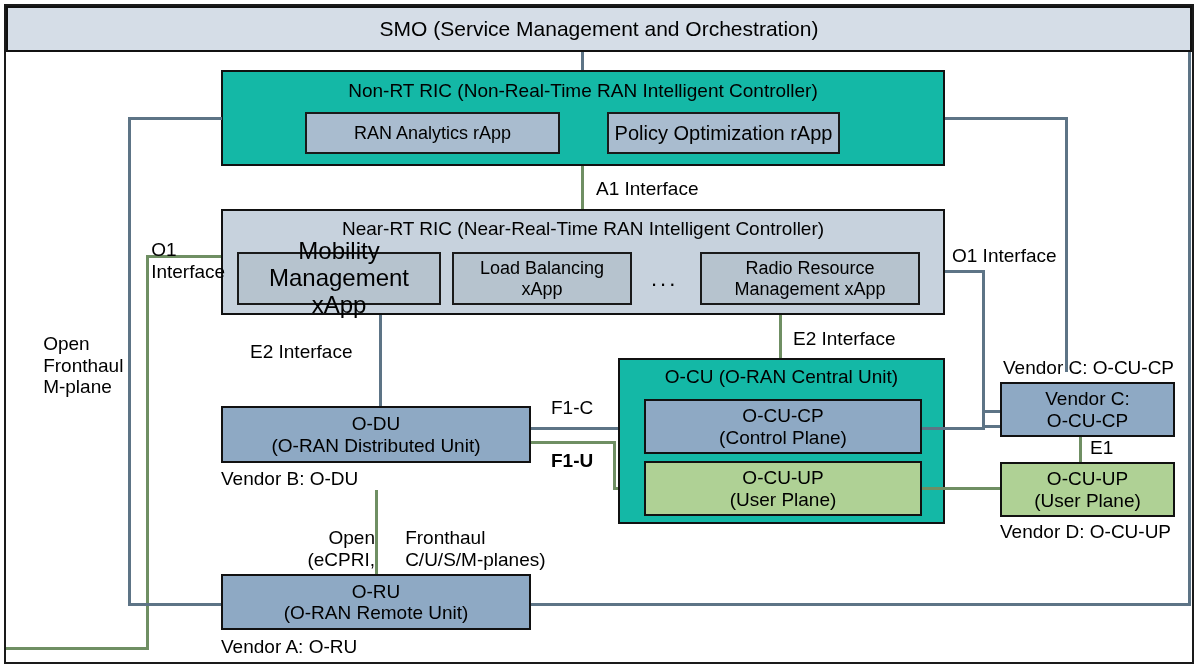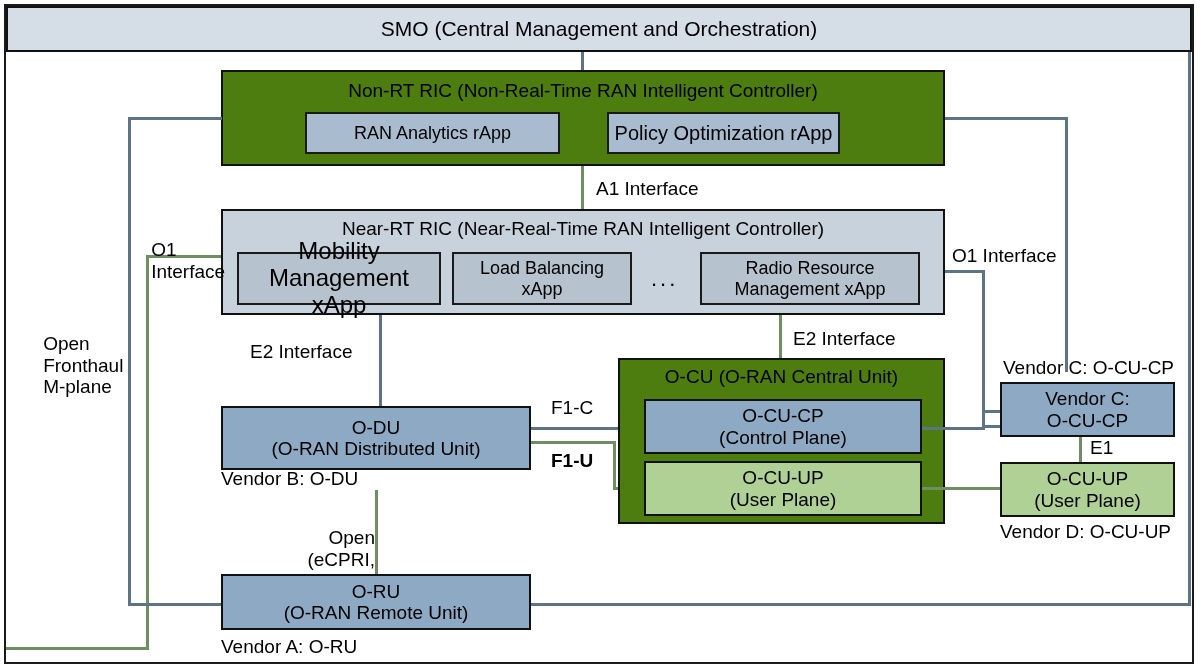--- a/index.html
+++ b/index.html
@@ -8,21 +8,21 @@
 
   
   .outer-frame{position:absolute;left:4px;top:4px;width:1190px;height:660px;border:2px solid #1a1a1a;box-sizing:border-box;}
 
   .box{position:absolute;box-sizing:border-box;border:2px solid #111111;
        display:flex;flex-direction:column;align-items:center;justify-content:center;
        text-align:center;color:#000000;line-height:1.12;}
   .box span{display:block;}
 
   .smo      {background:#d5dde7;}
-  .container-gray{background:#4d7c0f;}
+  .container-gray{background:#14b8a6;}
   .rapp     {background:#a9bccf;border:2px solid #1a1a1a;}
   .nearric  {background:#c7d2dd;}
   .xapp     {background:#b6c3ce;border:2px solid #1a1a1a;}
   .blue     {background:#8ea9c4;}
   .green    {background:#afd195;}
 
   
   .ln{position:absolute;}
   .lb{background:#5d7486;}   
   .lg{background:#6f8f63;}   
@@ -32,21 +32,21 @@
   .dots{position:absolute;color:#000;letter-spacing:3px;}
 </style>
 </head>
 <body>
 
 <div id="stage">
 
   <div class="outer-frame"></div>
 
   <div class="box smo" style="left:6px;top:6px;width:1186px;height:46px;font-size:21px;font-weight:400;border:2px solid #111;">
-    <span>SMO (Central Management and Orchestration)</span>
+    <span>SMO (Service Management and Orchestration)</span>
   </div>
 
   <div class="ln lb" style="left:581px;top:52px;width:3px;height:18px;"></div>
 
   <div class="box container-gray" style="left:221px;top:70px;width:724px;height:96px;justify-content:flex-start;padding-top:8px;font-size:19px;">
     <span>Non-RT RIC (Non-Real-Time RAN Intelligent Controller)</span>
   </div>
   <div class="box rapp" style="left:305px;top:112px;width:255px;height:42px;font-size:18px;">
     <span>RAN Analytics rApp</span>
   </div>
@@ -98,21 +98,21 @@
   <div class="lbl" style="left:793px;top:328px;font-size:19px;">E2 Interface</div>
 
   <div class="ln lb" style="left:945px;top:117px;width:123px;height:3px;"></div>
   <div class="ln lb" style="left:1065px;top:117px;width:3px;height:255px;"></div>
 
   <div class="ln lb" style="left:945px;top:270px;width:40px;height:3px;"></div>
   <div class="ln lb" style="left:982px;top:270px;width:3px;height:158px;"></div>
   <div class="ln lb" style="left:982px;top:425px;width:38px;height:3px;"></div>
   <div class="lbl lbl-l" style="left:952px;top:245px;font-size:19px;">O1 Interface</div>
 
-  <div class="box blue" style="left:221px;top:406px;width:310px;height:64px;font-size:19px;">
+  <div class="box blue" style="left:221px;top:406px;width:310px;height:57px;font-size:19px;">
     <span>O-DU</span>
     <span>(O-RAN Distributed Unit)</span>
   </div>
   <div class="lbl" style="left:221px;top:468px;width:310px;font-size:19px;">Vendor B: O-DU</div>
 
   <div class="ln lb" style="left:531px;top:427px;width:113px;height:3px;"></div>
   <div class="lbl lbl-l" style="left:551px;top:397px;font-size:19px;">F1-C</div>
 
   <div class="ln lg" style="left:531px;top:441px;width:85px;height:3px;"></div>
   <div class="ln lg" style="left:613px;top:441px;width:3px;height:48px;"></div>
@@ -150,20 +150,24 @@
     <span>O-CU-UP</span>
     <span>(User Plane)</span>
   </div>
   <div class="lbl lbl-l" style="left:1000px;top:521px;font-size:19px;">Vendor D: O-CU-UP</div>
 
   <div class="ln lg" style="left:375px;top:490px;width:3px;height:85px;"></div>
   <div class="lbl" style="left:255px;top:506px;width:120px;font-size:19px;text-align:right;">
     <span>Open</span>
     <span>(eCPRI,</span>
   </div>
+  <div class="lbl lbl-l" style="left:384px;top:506px;width:200px;font-size:19px;">
+    <span>Fronthaul</span>
+    <span>C/U/S/M-planes)</span>
+  </div>
 
   <div class="box blue" style="left:221px;top:574px;width:310px;height:56px;font-size:19px;">
     <span>O-RU</span>
     <span>(O-RAN Remote Unit)</span>
   </div>
   <div class="lbl" style="left:221px;top:636px;width:310px;font-size:19px;">Vendor A: O-RU</div>
 
   <div class="ln lb" style="left:1188px;top:52px;width:3px;height:553px;"></div>
   <div class="ln lb" style="left:531px;top:603px;width:660px;height:3px;"></div>
 

